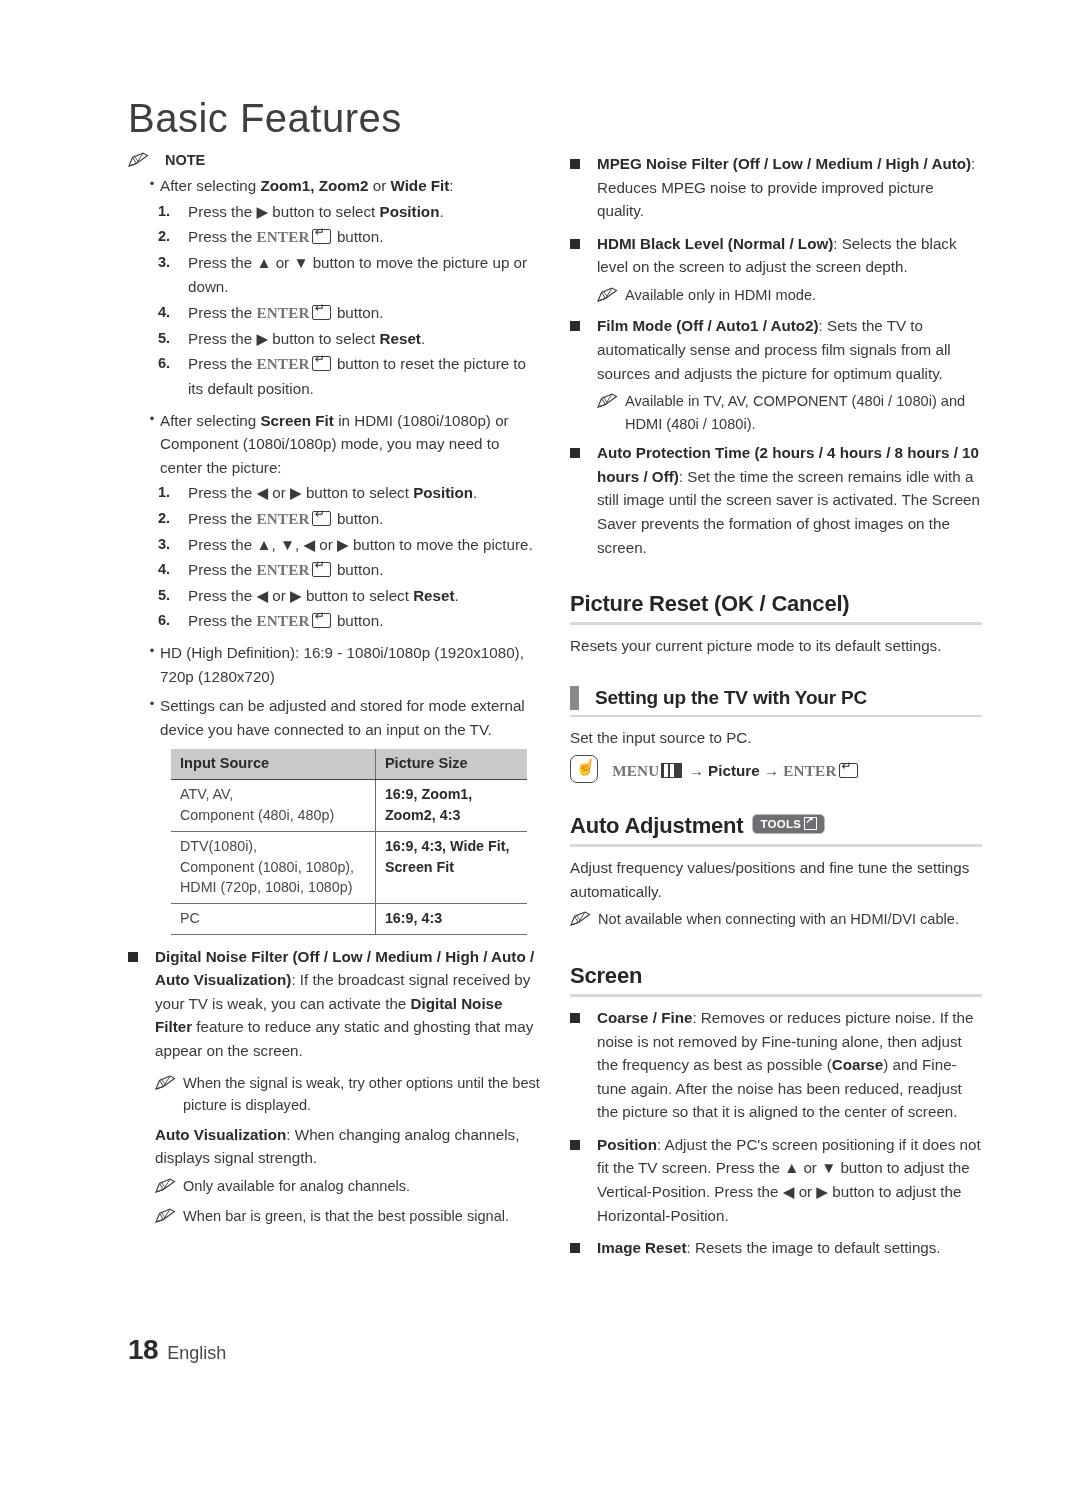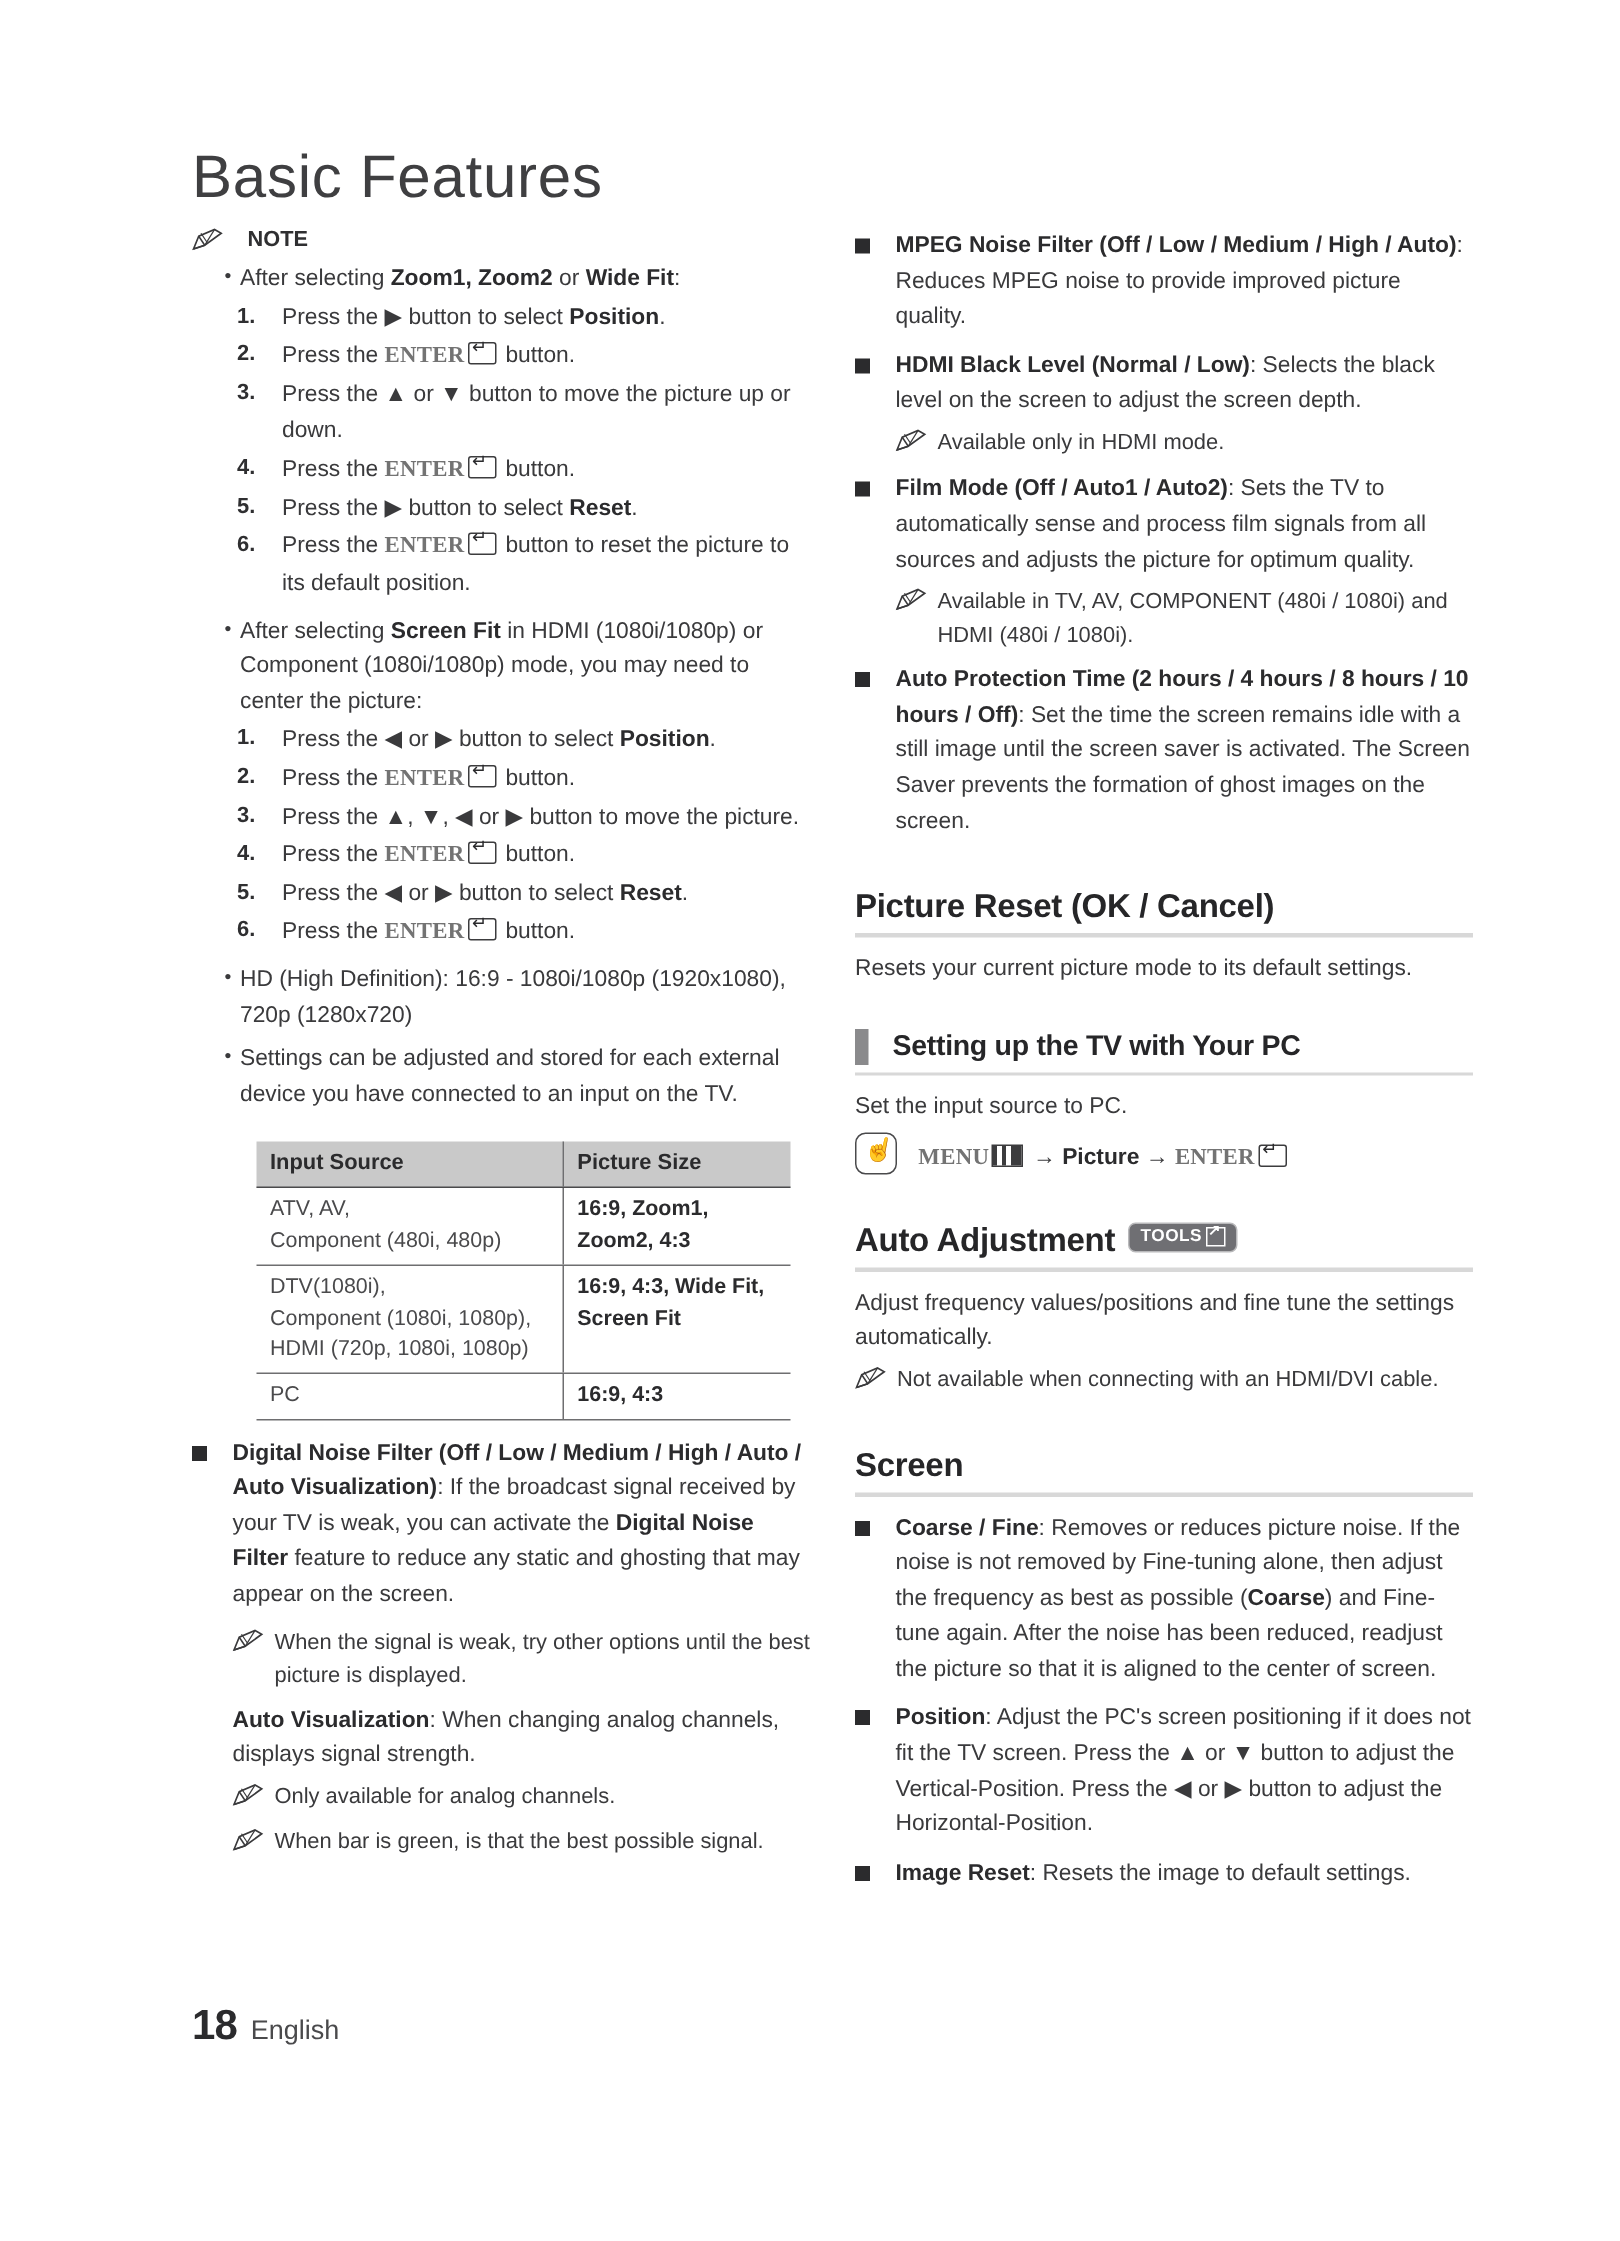--- a/index.html
+++ b/index.html
@@ -181,21 +181,21 @@
     transform: rotate(12deg);
   }
 
   
   .pencil { display: inline-block; width: 21px; height: 15px; }
 
   
   .tbl {
     border-collapse: collapse;
     width: 356px;
-    margin: 20px 0 10px 43px;
+    margin: 8px 0 10px 43px;
     font-size: 14.3px;
   }
   .tbl th, .tbl td {
     text-align: left;
     vertical-align: top;
     padding: 4px 8px 5px 9px;
     line-height: 1.45;
   }
   .tbl thead th {
     background: #c9c9c9;
@@ -386,21 +386,21 @@
       </div>
     </div>
 
     <div class="bullet-row ind1" style="margin-top:7px">
       <span class="bullet-dot">•</span>
       <span class="btext">HD (High Definition): 16:9 - 1080i/1080p (1920x1080), 720p (1280x720)</span>
     </div>
 
     <div class="bullet-row ind1" style="margin-top:6px">
       <span class="bullet-dot">•</span>
-      <span class="btext">Settings can be adjusted and stored for each external device you have connected to an input on the TV.</span>
+      <span class="btext">Settings can be adjusted and stored for mode external device you have connected to an input on the TV.</span>
     </div>
 
     <table class="tbl">
       <thead>
         <tr>
           <th class="c1">Input Source</th>
           <th class="c2">Picture Size</th>
         </tr>
       </thead>
       <tbody>

